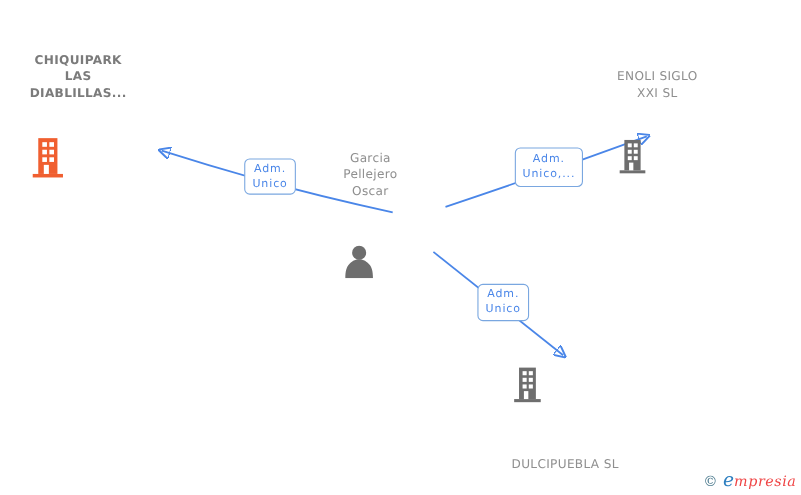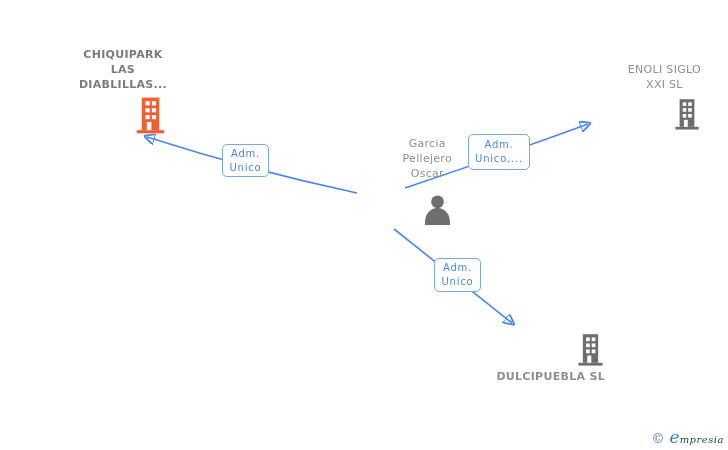--- a/index.html
+++ b/index.html
@@ -5,54 +5,54 @@
   html,body{margin:0;padding:0;background:#fff;}
   .stage{
     position:relative;width:728px;height:450px;background:#ffffff;
     overflow:hidden;font-family:"DejaVu Sans",sans-serif;
   }
   svg.edges{position:absolute;left:0;top:0;width:728px;height:450px;z-index:1;}
   svg.edges path{fill:none;stroke:#4a86e8;stroke-width:1.6px;}
 
   .node{
     position:absolute;width:140px;display:flex;flex-direction:column;
-    align-items:flex-end;text-align:center;z-index:2;cursor:pointer;
+    align-items:flex-start;text-align:center;z-index:2;cursor:pointer;gap:28px;
   }
   .node .name{
     white-space:pre-line;font-size:11px;line-height:15px;color:#8f8f8f;
     letter-spacing:0.3px;
   }
   .node .name.hl{font-weight:bold;color:#7b7b7b;}
   .node-chiquipark{left:27px;top:47px;}
   .node-chiquipark .bicon{margin-top:4px;}
   .node-enoli{left:561px;top:62px;}
   .node-enoli .bicon{margin-top:5px;}
   .node-person{left:312px;top:136px;}
   .node-person .picon{margin-top:14px;}
   .node-dulcipuebla{left:465px;top:332px;}
-  .node-dulcipuebla .name{margin-top:2px;font-weight:bold;}
+  .node-dulcipuebla .name{margin-top:19px;}
 
   .edge-label{
     position:absolute;z-index:3;box-sizing:border-box;
     background:#ffffff;border:1.5px solid #7aa7e0;border-radius:5px;
     color:#4a86e8;font-size:10px;line-height:14px;letter-spacing:0.8px;
     display:flex;align-items:center;justify-content:center;text-align:center;
     white-space:pre-line;
   }
   .edge-label-0{left:222px;top:144px;width:47px;height:33px;}
   .edge-label-1{left:468px;top:134px;width:62px;height:36px;}
   .edge-label-2{left:434px;top:258px;width:47px;height:34px;}
 
   .brand{
     position:absolute;right:4px;bottom:3px;z-index:4;cursor:pointer;
     font-family:"DejaVu Serif",serif;white-space:nowrap;
   }
   .brand .copy{color:#4f7d90;font-size:13px;font-style:normal;margin-right:5px;}
   .brand .brand-e{color:#2d7fc0;font-size:17px;font-style:italic;}
-  .brand .brand-rest{color:#14532d;font-size:10px;font-style:italic;letter-spacing:0.5px;}
+  .brand .brand-rest{color:#ef4444;font-size:13px;font-style:italic;letter-spacing:0.5px;}
 </style>
 </head>
 <body>
 
 <div class="stage">
 
   <svg class="edges" viewBox="0 0 728 450">
     <defs>
       <marker id="arrow" viewBox="0 0 10 10" refX="7" refY="5" markerWidth="7" markerHeight="7" orient="auto-start-reverse">
         <path d="M0,0 L10,5 L0,10 z" fill="#4a86e8" stroke="none"></path>

